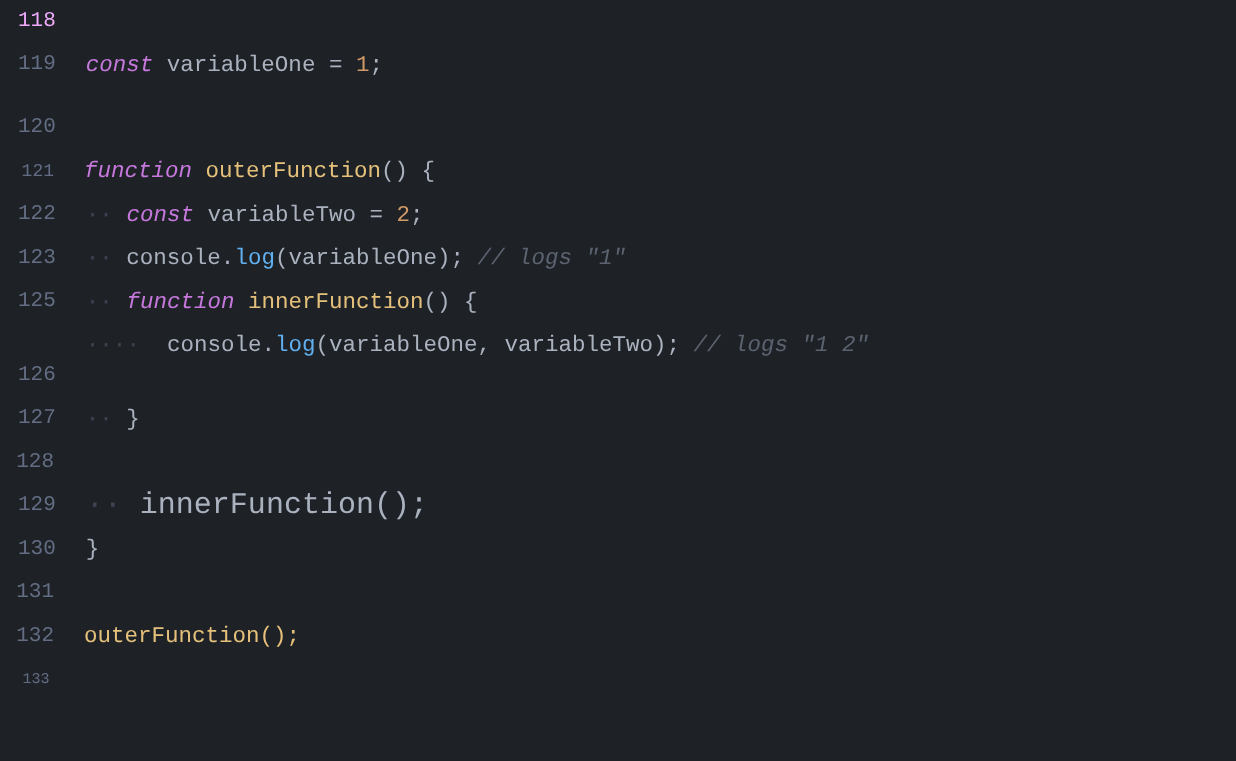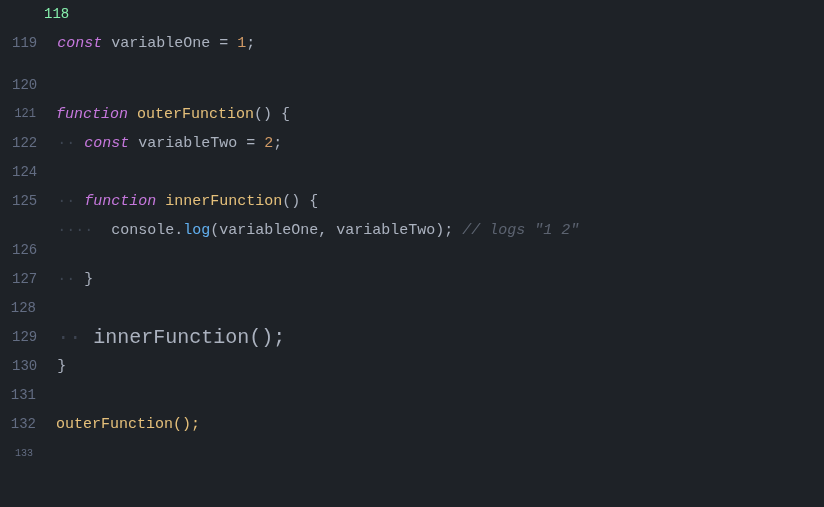--- a/index.html
+++ b/index.html
@@ -55,42 +55,42 @@
       vertical-align: top;
     }
   </style>
 </head>
 <body>
 
 <div class="code-editor">
   <div class="lines-wrapper">
 
   <div class="line-row" style="display: flex; line-height: 29px;">
-        <span class="num-cell" style="color: #86efac; font-size: 14px; text-align: left; padding-right: 20px; padding-left: 12px; min-width: 56px; user-select: none; white-space: nowrap; line-height: 29px; margin-left: 32px;">118</span>
+        <span class="num-cell" style="color: #f0abfc; font-size: 14px; text-align: left; padding-right: 20px; padding-left: 12px; min-width: 56px; user-select: none; white-space: nowrap; line-height: 29px;">118</span>
         <span class="code-cell" style="white-space: pre; line-height: 29px; font-size: 15px;"></span>
       </div>
       <div class="line-row" style="display: flex; line-height: 29px;">
         <span class="num-cell" style="color: rgb(99, 109, 131); font-size: 14px; text-align: right; padding-right: 20px; padding-left: 12px; min-width: 56px; user-select: none; white-space: nowrap; line-height: 29px;">119</span>
         <span class="code-cell" style="white-space: pre; line-height: 29px; font-size: 15px;"><span style="color: rgb(198, 120, 221); font-style: italic;">const</span><span style="color: rgb(171, 178, 191);"> variableOne </span><span style="color: rgb(171, 178, 191);">=</span><span style="color: rgb(171, 178, 191);"> </span><span style="color: rgb(209, 154, 102);">1</span><span style="color: rgb(171, 178, 191);">;</span></span>
       </div>
       <div class="line-row" style="display: flex; line-height: 29px; margin-top: 13px;">
         <span class="num-cell" style="color: rgb(99, 109, 131); font-size: 14px; text-align: right; padding-right: 20px; padding-left: 12px; min-width: 56px; user-select: none; white-space: nowrap; line-height: 29px;">120</span>
         <span class="code-cell" style="white-space: pre; line-height: 29px; font-size: 15px;"></span>
       </div>
       <div class="line-row" style="display: flex; line-height: 29px;">
         <span class="num-cell" style="color: rgb(99, 109, 131); font-size: 12px; text-align: right; padding-right: 20px; padding-left: 12px; min-width: 56px; user-select: none; white-space: nowrap; line-height: 29px;">121</span>
         <span class="code-cell" style="white-space: pre; line-height: 29px; font-size: 15px;"><span style="color: rgb(198, 120, 221); font-style: italic;">function</span><span style="color: rgb(229, 192, 123);"> outerFunction</span><span style="color: rgb(171, 178, 191);">() {</span></span>
       </div>
       <div class="line-row" style="display: flex; line-height: 29px;">
         <span class="num-cell" style="color: rgb(99, 109, 131); font-size: 14px; text-align: right; padding-right: 20px; padding-left: 12px; min-width: 56px; user-select: none; white-space: nowrap; line-height: 29px;">122</span>
         <span class="code-cell" style="white-space: pre; line-height: 29px; font-size: 15px;"><span style="color: rgb(61, 68, 81);">··</span><span style="color: rgb(171, 178, 191);"> </span><span style="color: rgb(198, 120, 221); font-style: italic;">const</span><span style="color: rgb(171, 178, 191);"> variableTwo </span><span style="color: rgb(171, 178, 191);">=</span><span style="color: rgb(171, 178, 191);"> </span><span style="color: rgb(209, 154, 102);">2</span><span style="color: rgb(171, 178, 191);">;</span></span>
       </div>
       <div class="line-row" style="display: flex; line-height: 29px;">
-        <span class="num-cell" style="color: rgb(99, 109, 131); font-size: 14px; text-align: right; padding-right: 20px; padding-left: 12px; min-width: 56px; user-select: none; white-space: nowrap; line-height: 29px;">124</span>
-        <span class="code-cell" style="white-space: pre; line-height: 29px; font-size: 15px;"></span>
+        <span class="num-cell" style="color: rgb(99, 109, 131); font-size: 14px; text-align: right; padding-right: 20px; padding-left: 12px; min-width: 56px; user-select: none; white-space: nowrap; line-height: 29px;">123</span>
+        <span class="code-cell" style="white-space: pre; line-height: 29px; font-size: 15px;"><span style="color: rgb(61, 68, 81);">··</span><span style="color: rgb(171, 178, 191);"> console.</span><span style="color: rgb(97, 175, 239);">log</span><span style="color: rgb(171, 178, 191);">(variableOne); </span><span style="color: rgb(92, 99, 112); font-style: italic;">// logs "1"</span></span>
       </div>
       <div class="line-row" style="display: flex; line-height: 29px;">
         <span class="num-cell" style="color: rgb(99, 109, 131); font-size: 14px; text-align: right; padding-right: 20px; padding-left: 12px; min-width: 56px; user-select: none; white-space: nowrap; line-height: 29px;">125</span>
         <span class="code-cell" style="white-space: pre; line-height: 29px; font-size: 15px;"><span style="color: rgb(61, 68, 81);">··</span><span style="color: rgb(171, 178, 191);"> </span><span style="color: rgb(198, 120, 221); font-style: italic;">function</span><span style="color: rgb(229, 192, 123);"> innerFunction</span><span style="color: rgb(171, 178, 191);">() {</span></span>
       </div>
       <div class="line-row" style="display: flex; line-height: 29px;">
         <span class="num-cell" style="color: rgb(99, 109, 131); font-size: 14px; text-align: right; padding-right: 20px; padding-left: 12px; min-width: 56px; user-select: none; white-space: nowrap; line-height: 29px; margin-top: 20px;">126</span>
         <span class="code-cell" style="white-space: pre; line-height: 29px; font-size: 15px;"><span style="color: rgb(61, 68, 81);">··</span><span style="color: rgb(61, 68, 81);">·</span><span style="color: rgb(61, 68, 81);">· </span><span style="color: rgb(171, 178, 191);"> console.</span><span style="color: rgb(97, 175, 239);">log</span><span style="color: rgb(171, 178, 191);">(variableOne, variableTwo); </span><span style="color: rgb(92, 99, 112); font-style: italic;">// logs "1 2"</span></span>
       </div>
       <div class="line-row" style="display: flex; line-height: 29px;">

